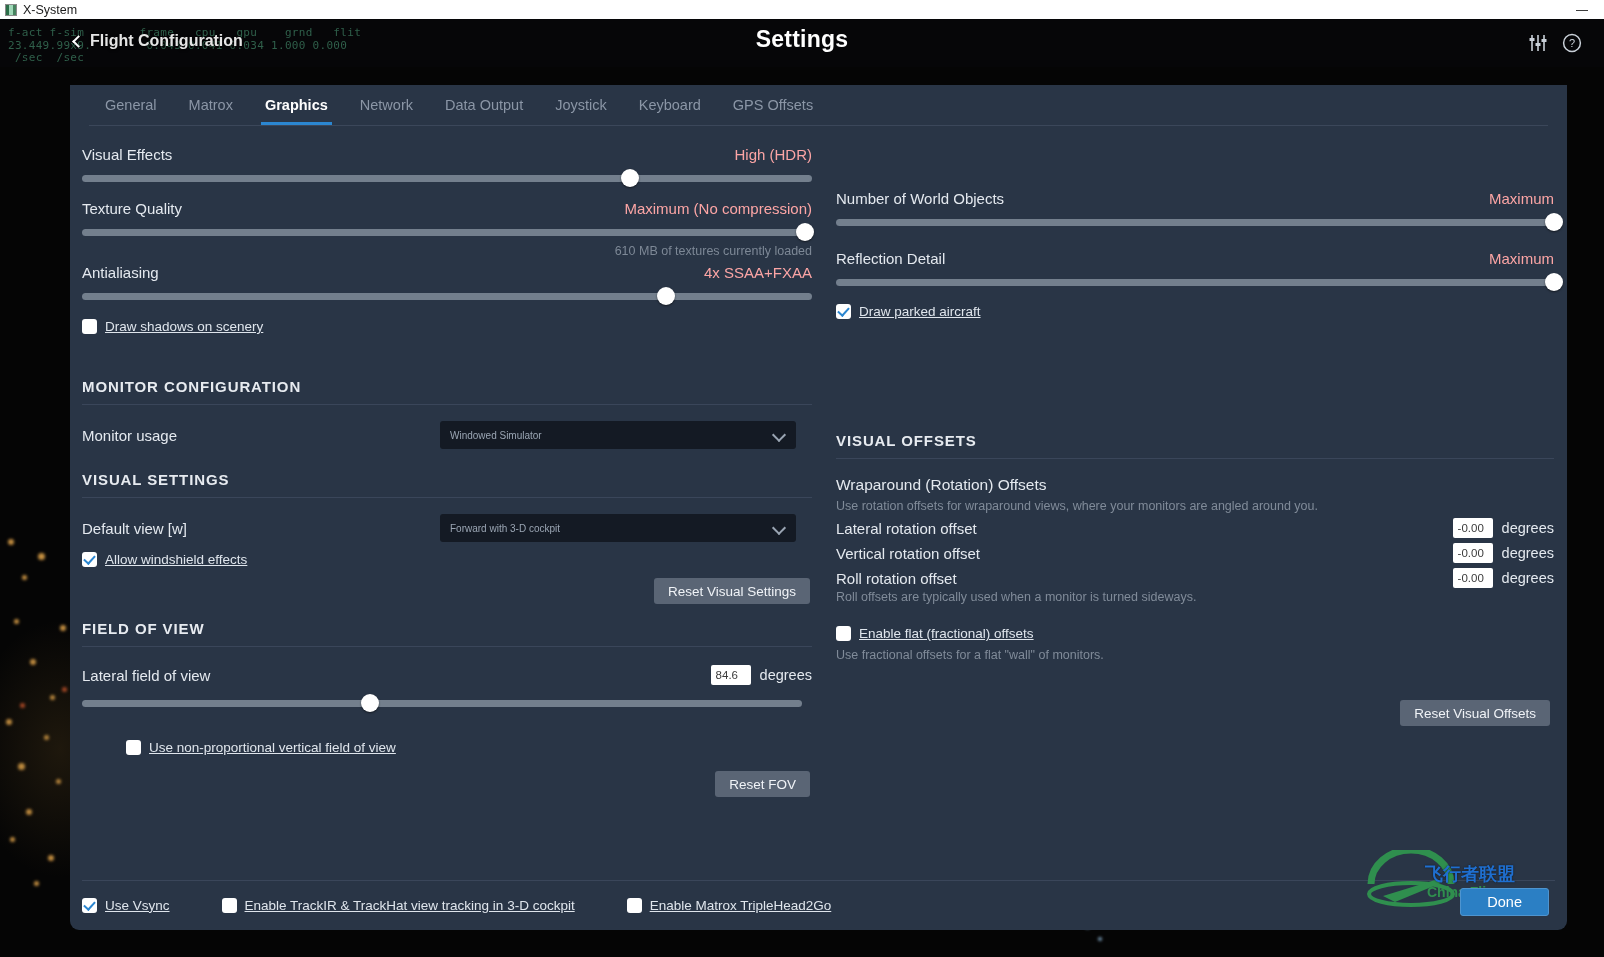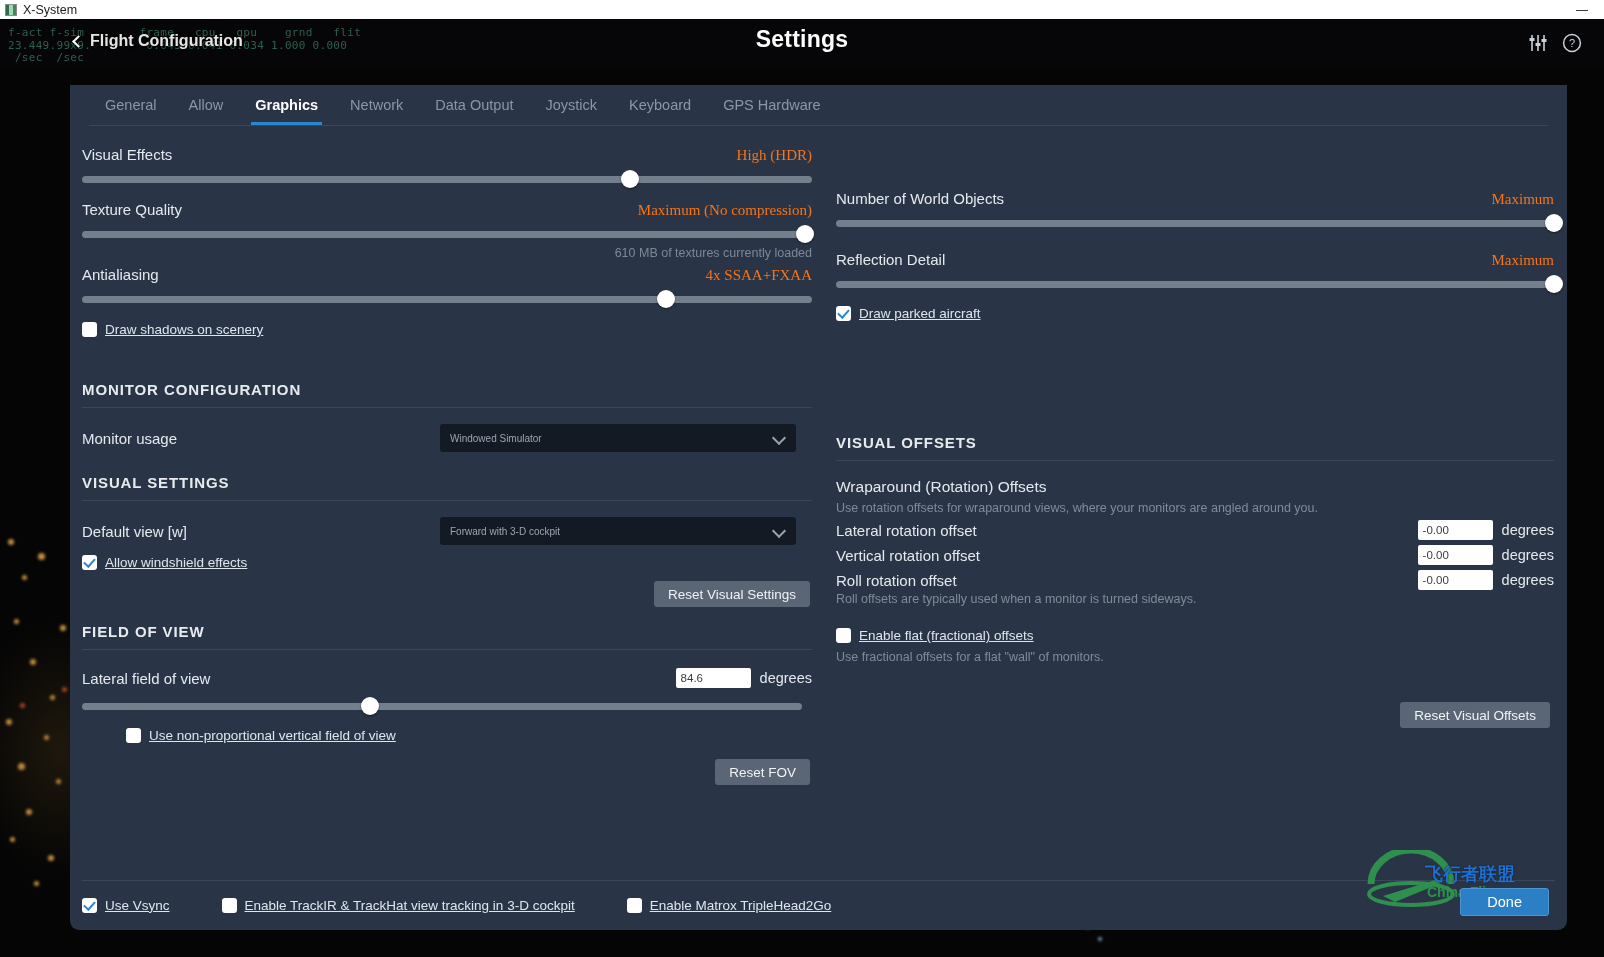--- a/index.html
+++ b/index.html
@@ -188,24 +188,23 @@
     height: 1px;
     background: #3a465a;
     margin-top: 9px;
   }
 
   .row-label {
     color: #e4e9ef;
     font-size: 15px;
   }
   .row-value {
-    color: #f97316;
+    color: #fca5a5;
     font-size: 15px;
     text-align: left;
-    font-family: Liberation Serif, serif;
   }
   .row-head {
     display: flex;
     justify-content: space-between;
     align-items: baseline;
   }
   .hint {
     color: #7d8896;
     font-size: 12.5px;
     text-align: right;
@@ -310,21 +309,21 @@
     background: #2b7fc4;
     color: #ffffff;
     height: 28px;
     padding: 0 26px;
     font-size: 14.5px;
     border: 1px solid #4e94cf;
   }
 
   
   .numfield {
-    width: 75px; height: 20px;
+    width: 40px; height: 20px;
     background: #ffffff;
     border-radius: 2px;
     color: #3b3b3b;
     font-size: 11.5px;
     display: flex;
     align-items: center;
     padding-left: 5px;
     cursor: text;
   }
   .unit {
@@ -456,27 +455,27 @@
       <circle cx="10" cy="10" r="8.4" fill="none" stroke="#c9d0d8" stroke-width="1.5"></circle>
       <text x="10" y="14.4" font-size="11" fill="#c9d0d8" text-anchor="middle" font-family="Liberation Sans, sans-serif">?</text>
     </svg>
   </span>
 </div>
 
 <div class="panel">
 
   <div class="tabbar">
     <div class="tab">General</div>
-    <div class="tab">Allow</div>
+    <div class="tab">Matrox</div>
     <div class="tab active">Graphics</div>
     <div class="tab">Network</div>
     <div class="tab">Data Output</div>
     <div class="tab">Joystick</div>
     <div class="tab">Keyboard</div>
-    <div class="tab">GPS Hardware</div>
+    <div class="tab">GPS Offsets</div>
   </div>
   <div class="tabrule"></div>
 
   <div class="content">
 
     <div class="col-left">
 
 
       <div style="margin-top:20px;">
         <div class="row-head">
@@ -564,21 +563,21 @@
             <span class="numfield">84.6</span>
             <span class="unit">degrees</span>
           </span>
         </div>
         <div class="slider" style="margin-top:9px; margin-right:10px;">
           <div class="track"></div>
           <div class="thumb" style="left:40%;"></div>
         </div>
       </div>
 
-      <div class="cbrow" style="margin-top:13px;padding-left:44px;">
+      <div class="cbrow" style="margin-top:28px;padding-left:44px;">
         <span class="cbox"></span>
         <span class="cblabel">Use non-proportional vertical field of view</span>
       </div>
 
       <div style="margin-top:16px; text-align:right; padding-right:2px;">
         <span class="btn">Reset FOV</span>
       </div>
     </div>
 
     <div class="col-right">

